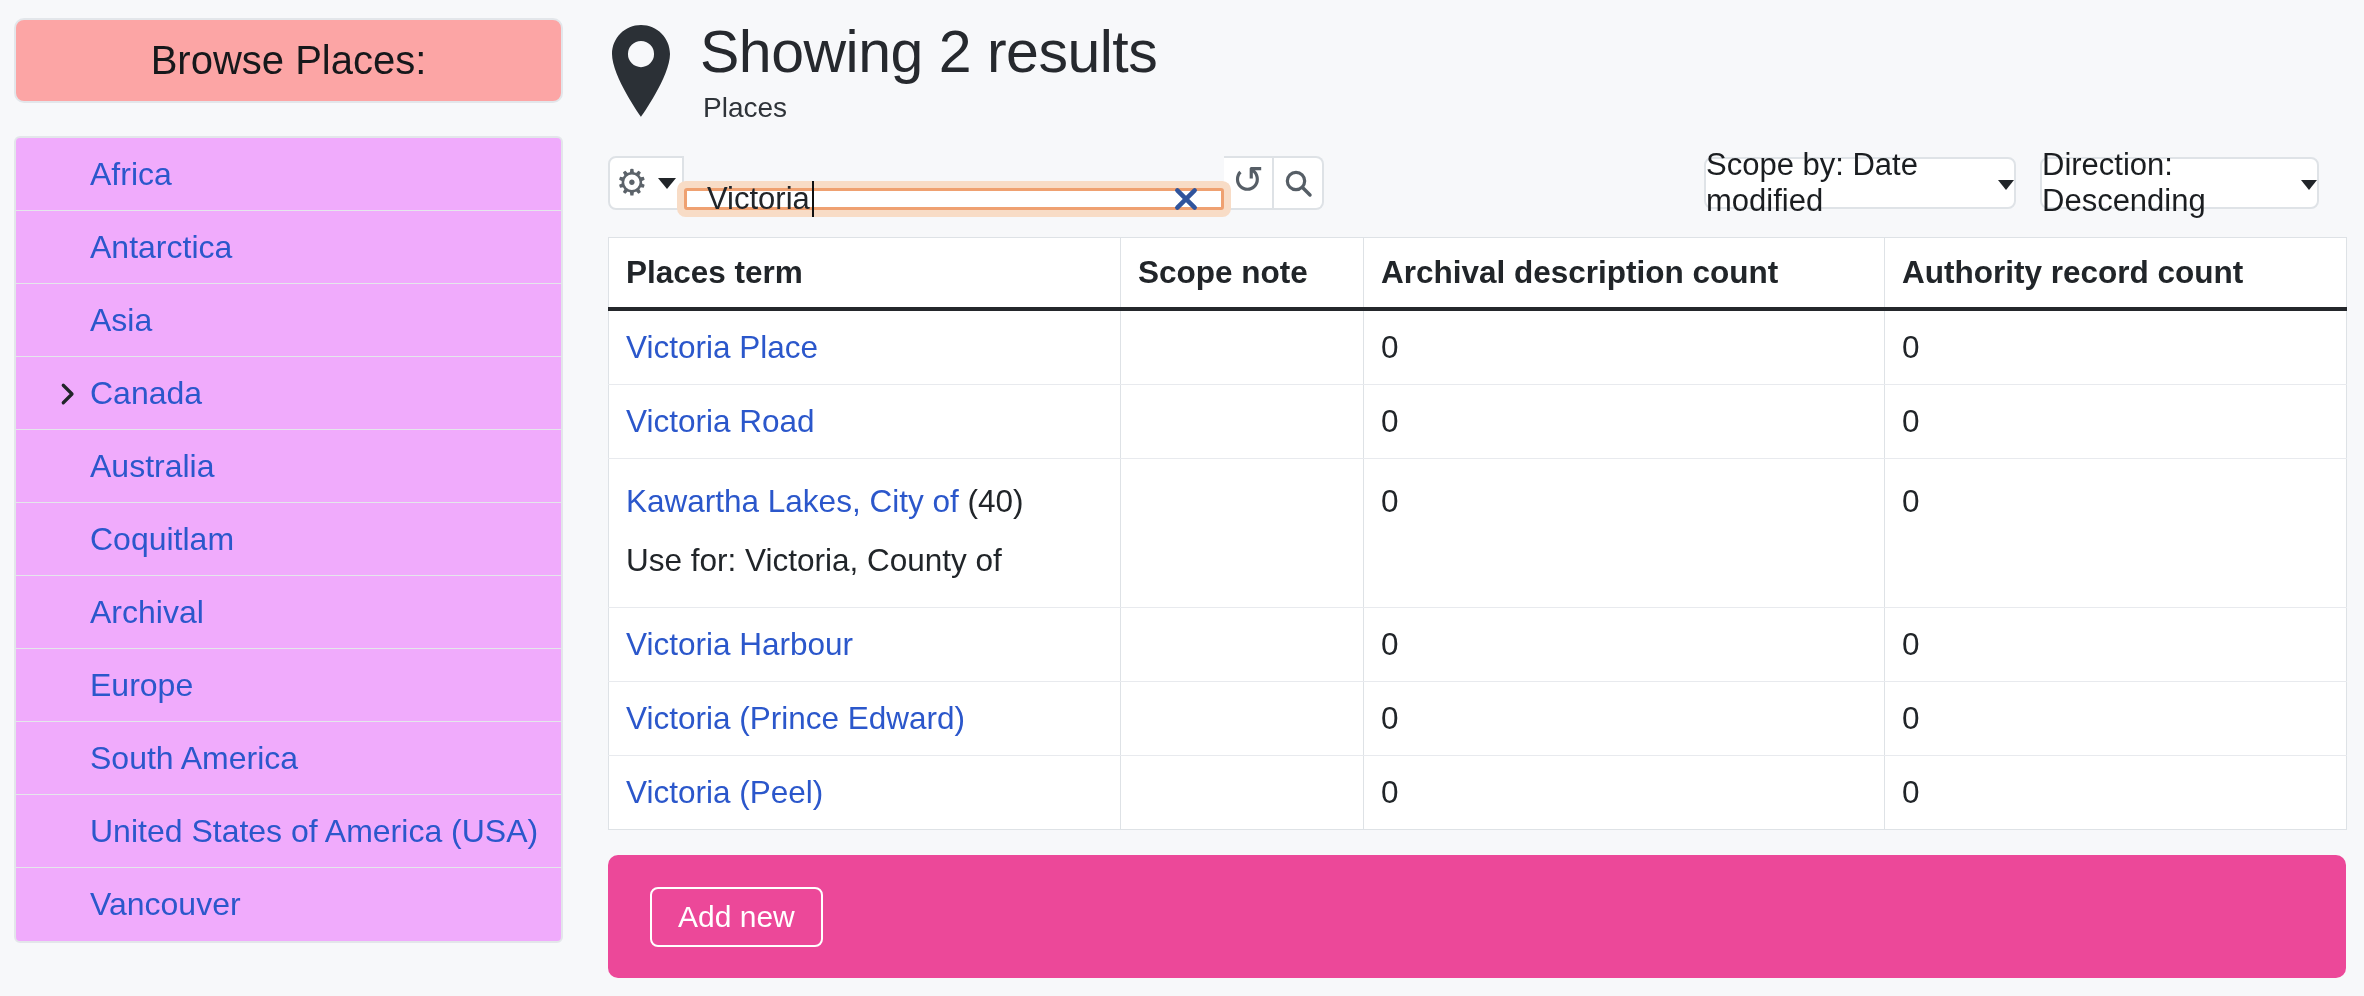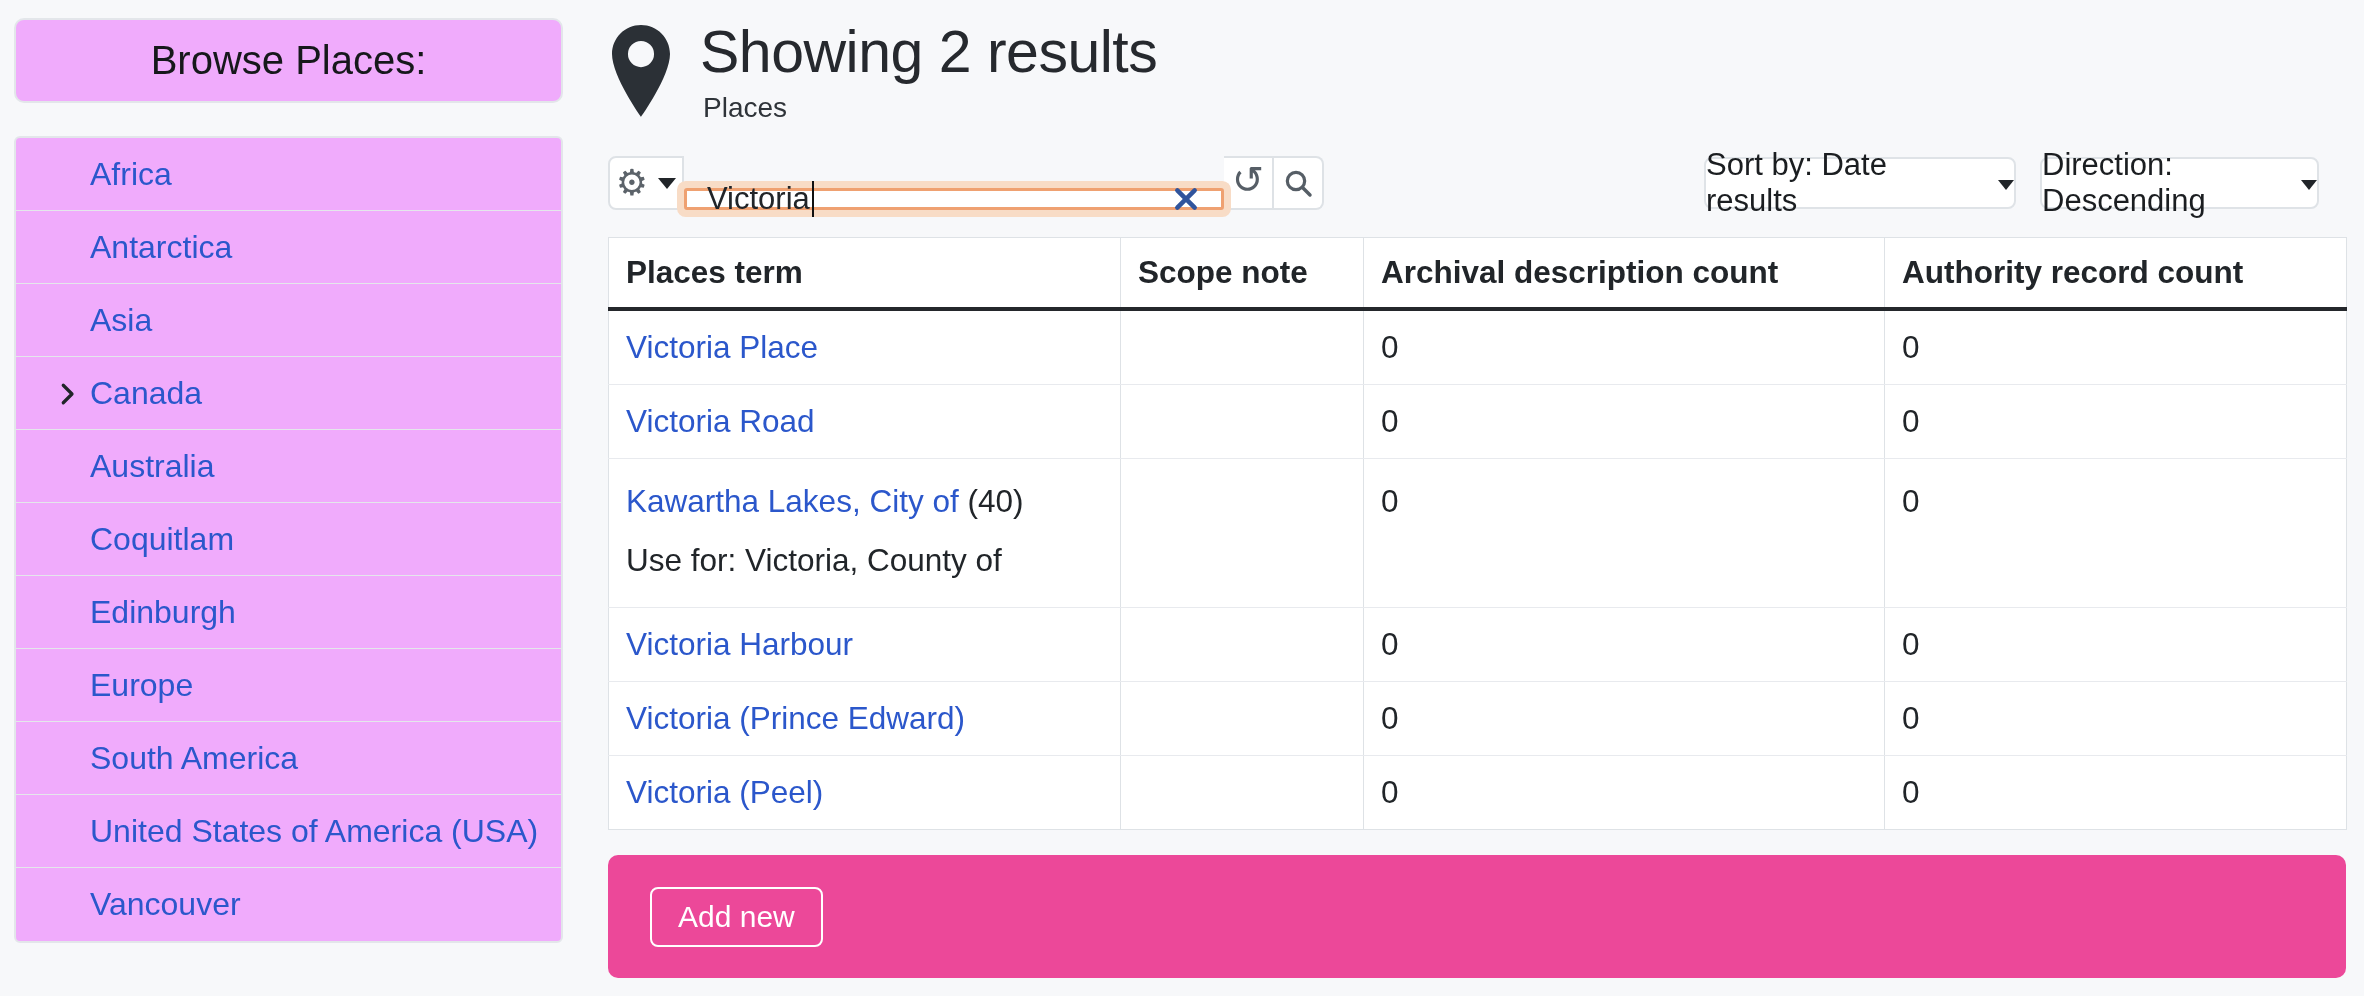--- a/index.html
+++ b/index.html
@@ -9,21 +9,21 @@
     background:#f7f8fa;
     color:#24282d;
     position:relative;
     overflow:hidden;
   }
   .abs { position:absolute; }
 
   
   .side-card {
     left:14px; top:18px; width:549px; height:85px;
-    background:#f0abfc; border:2px solid #e3e6ea; border-radius:10px;
+    background:#fca5a5; border:2px solid #e3e6ea; border-radius:10px;
     display:flex; align-items:center; justify-content:center;
     font-size:40px; color:#16181b;
   }
   .side-list {
     left:14px; top:136px; width:549px;
     background:#f0abfc; border:2px solid #e3e6ea; border-radius:6px;
   }
   .side-item {
     height:73px; display:flex; align-items:center;
     border-bottom:1px solid #e4e7eb;
@@ -138,21 +138,21 @@
     </span>
     <a>Canada</a>
   </div>
   <div class="side-item">
     <a>Australia</a>
   </div>
   <div class="side-item">
     <a>Coquitlam</a>
   </div>
   <div class="side-item">
-    <a>Edinburgh</a>
+    <a>Archival</a>
   </div>
   <div class="side-item">
     <a>Europe</a>
   </div>
   <div class="side-item">
     <a>South America</a>
   </div>
   <div class="side-item">
     <a>United States of America (USA)</a>
   </div>
@@ -188,21 +188,21 @@
   </div>
   <div class="btn-plain search-btn">
     <svg width="32" height="32" viewBox="0 0 24 24">
       <circle cx="10.5" cy="10.5" r="6.5" fill="none" stroke="#565e66" stroke-width="2.4"></circle>
       <line x1="15.4" y1="15.4" x2="21" y2="21" stroke="#565e66" stroke-width="2.6" stroke-linecap="round"></line>
     </svg>
   </div>
 </div>
 
 <div class="pill-btn sort-btn">
-  <span>Sort by: Date results</span>
+  <span>Scope by: Date modified</span>
   <span class="caret-down"></span>
 </div>
 <div class="pill-btn dir-btn">
   <span>Direction: Descending</span>
   <span class="caret-down"></span>
 </div>
 
 <table class="abs results-table">
   <colgroup>
     <col style="width:512px">

